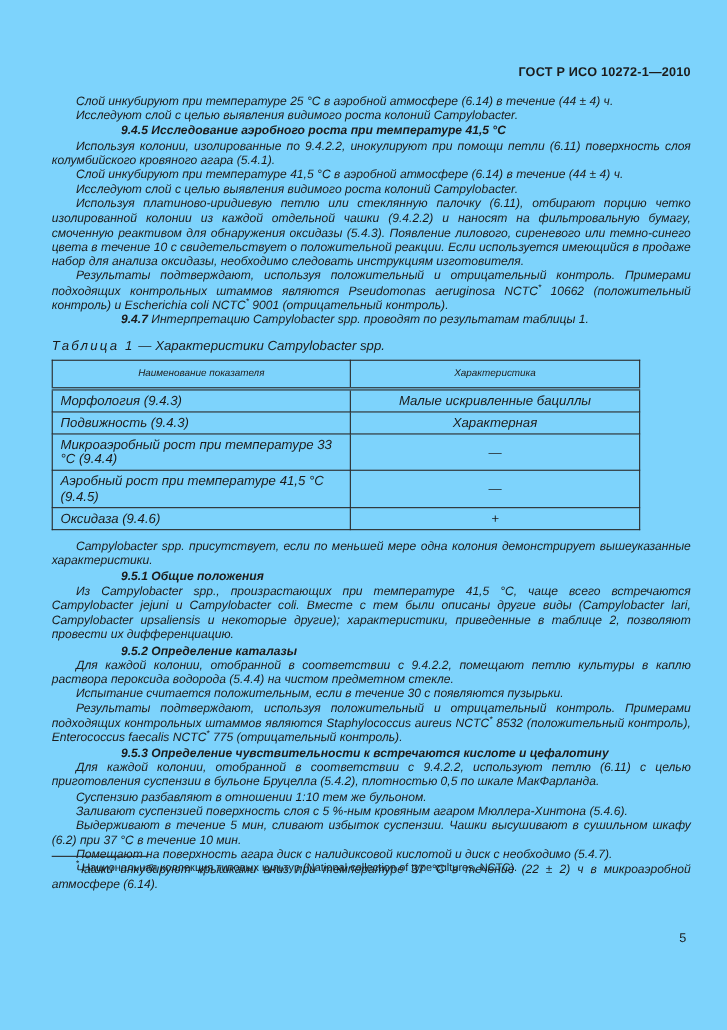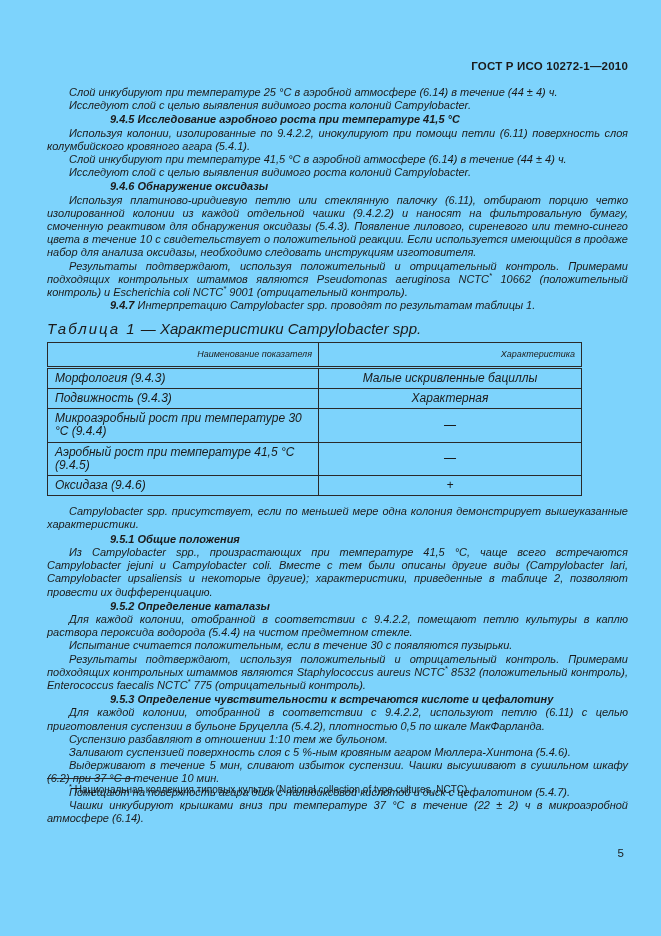--- a/index.html
+++ b/index.html
@@ -44,38 +44,38 @@
     text-indent: 22px;
     margin-top: 13px;
     margin-bottom: 7px;
   }
   .h-section .b, .h .b { font-weight: bold; }
   .b { font-weight: bold; padding-left: 41px; }
   sup { font-size: 7.5px; line-height: 0; }
   .tbl-caption {
     margin-top: 10px;
     margin-bottom: 6px;
-    font-size: 15px;
+    font-size: 12px;
     text-align: left;
   }
   .tbl-caption .cap-label { letter-spacing: 2px; }
   table.gost {
     border-collapse: collapse;
     width: 535px;
     table-layout: fixed;
   }
   table.gost th, table.gost td {
     border: 1px solid #2a2a2a;
     vertical-align: middle;
   }
   table.gost { border: 1.5px solid #2a2a2a; }
   table.gost th {
     font-size: 9px;
     font-weight: normal;
-    text-align: right;
+    text-align: center;
     padding: 5px 6px;
     border-bottom: 3px double #2a2a2a;
   }
   table.gost td {
     font-size: 12px;
     padding: 3px 7px;
     height: 18px;
   }
   table.gost td.cell-left { text-align: left; }
   table.gost td.cell-center { text-align: center; }
@@ -111,21 +111,20 @@
 
   <div class="body-col">
 
     <div id="blocks-top">
         <p class="blk p"><span>Слой инкубируют при температуре 25 °С в аэробной атмосфере (6.14) в течение (44 ± 4) ч.</span></p>
         <p class="blk p"><span>Исследуют слой с целью выявления видимого роста колоний Campylobacter.</span></p>
         <p class="blk h"><span class="b">9.4.5 Исследование аэробного роста при температуре 41,5 °С</span></p>
         <p class="blk p"><span>Используя колонии, изолированные по 9.4.2.2, инокулируют при помощи петли (6.11) поверхность слоя колумбийского кровяного агара (5.4.1).</span></p>
         <p class="blk p"><span>Слой инкубируют при температуре 41,5 °С в аэробной атмосфере (6.14) в течение (44 ± 4) ч.</span></p>
         <p class="blk p"><span>Исследуют слой с целью выявления видимого роста колоний Campylobacter.</span></p>
-        <p class="blk h"><span class="b">9.4.6 Обнаружение оксидазы</span></p>
         <p class="blk p"><span>Используя платиново-иридиевую петлю или стеклянную палочку (6.11), отбирают порцию четко изолированной колонии из каждой отдельной чашки (9.4.2.2) и наносят на фильтровальную бумагу, смоченную реактивом для обнаружения оксидазы (5.4.3). Появление лилового, сиреневого или темно-синего цвета в течение 10 с свидетельствует о положительной реакции. Если используется имеющийся в продаже набор для анализа оксидазы, необходимо следовать инструкциям изготовителя.</span></p>
         <p class="blk p"><span>Результаты подтверждают, используя положительный и отрицательный контроль. Примерами подходящих контрольных штаммов являются Pseudomonas aeruginosa NCTC</span><sup>*</sup><span> 10662 (положительный контроль) и Escherichia coli NCTC</span><sup>*</sup><span> 9001 (отрицательный контроль).</span></p>
         <p class="blk p"><span class="b">9.4.7</span><span> Интерпретацию Campylobacter spp. проводят по результатам таблицы 1.</span></p>
       </div>
 
     <p class="blk tbl-caption">
       <span class="cap-label">Таблица 1</span><span> — Характеристики Campylobacter spp.</span>
     </p>
 
     <table class="gost">
@@ -138,21 +137,21 @@
       <tbody id="table-body">
           <tr>
             <td class="cell-left">Морфология (9.4.3)</td>
             <td class="cell-center">Малые искривленные бациллы</td>
           </tr>
           <tr>
             <td class="cell-left">Подвижность (9.4.3)</td>
             <td class="cell-center">Характерная</td>
           </tr>
           <tr>
-            <td class="cell-left">Микроаэробный рост при температуре 30 °С (9.4.4)</td>
+            <td class="cell-left">Микроаэробный рост при температуре 33 °С (9.4.4)</td>
             <td class="cell-center">—</td>
           </tr>
           <tr>
             <td class="cell-left">Аэробный рост при температуре 41,5 °С (9.4.5)</td>
             <td class="cell-center">—</td>
           </tr>
           <tr>
             <td class="cell-left">Оксидаза (9.4.6)</td>
             <td class="cell-center">+</td>
           </tr>
@@ -165,21 +164,21 @@
         <p class="blk p"><span>Из Campylobacter spp., произрастающих при температуре 41,5 °С, чаще всего встречаются Campylobacter jejuni и Campylobacter coli. Вместе с тем были описаны другие виды (Campylobacter lari, Campylobacter upsaliensis и некоторые другие); характеристики, приведенные в таблице 2, позволяют провести их дифференциацию.</span></p>
         <p class="blk h"><span class="b">9.5.2 Определение каталазы</span></p>
         <p class="blk p"><span>Для каждой колонии, отобранной в соответствии с 9.4.2.2, помещают петлю культуры в каплю раствора пероксида водорода (5.4.4) на чистом предметном стекле.</span></p>
         <p class="blk p"><span>Испытание считается положительным, если в течение 30 с появляются пузырьки.</span></p>
         <p class="blk p"><span>Результаты подтверждают, используя положительный и отрицательный контроль. Примерами подходящих контрольных штаммов являются Staphylococcus aureus NCTC</span><sup>*</sup><span> 8532 (положительный контроль), Enterococcus faecalis NCTC</span><sup>*</sup><span> 775 (отрицательный контроль).</span></p>
         <p class="blk h"><span class="b">9.5.3 Определение чувствительности к встречаются кислоте и цефалотину</span></p>
         <p class="blk p"><span>Для каждой колонии, отобранной в соответствии с 9.4.2.2, используют петлю (6.11) с целью приготовления суспензии в бульоне Бруцелла (5.4.2), плотностью 0,5 по шкале МакФарланда.</span></p>
         <p class="blk p"><span>Суспензию разбавляют в отношении 1:10 тем же бульоном.</span></p>
         <p class="blk p"><span>Заливают суспензией поверхность слоя с 5 %-ным кровяным агаром Мюллера-Хинтона (5.4.6).</span></p>
         <p class="blk p"><span>Выдерживают в течение 5 мин, сливают избыток суспензии. Чашки высушивают в сушильном шкафу (6.2) при 37 °С в течение 10 мин.</span></p>
-        <p class="blk p"><span>Помещают на поверхность агара диск с налидиксовой кислотой и диск с цефалотином (5.4.7).</span></p>
+        <p class="blk p"><span>Помещают на поверхность агара диск с налидиксовой кислотой и диск с необходимо (5.4.7).</span></p>
         <p class="blk p"><span>Чашки инкубируют крышками вниз при температуре 37 °С в течение (22 ± 2) ч в микроаэробной атмосфере (6.14).</span></p>
       </div>
 
   </div>
 
   <div class="footnote">
     <div class="footnote-rule"></div>
     <div class="footnote-text">
       <sup>*</sup><span> Национальная коллекция типовых культур (National collection of type cultures, NCTC).</span>
     </div>

